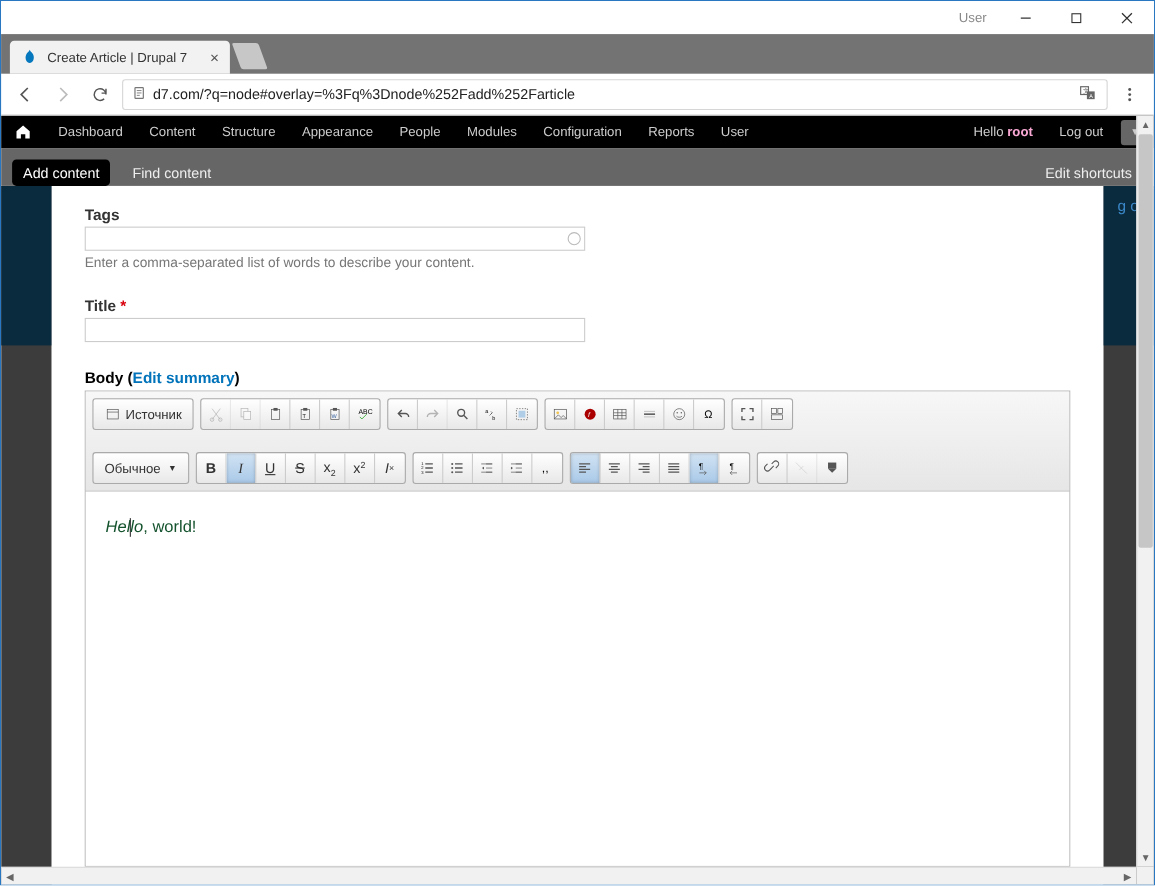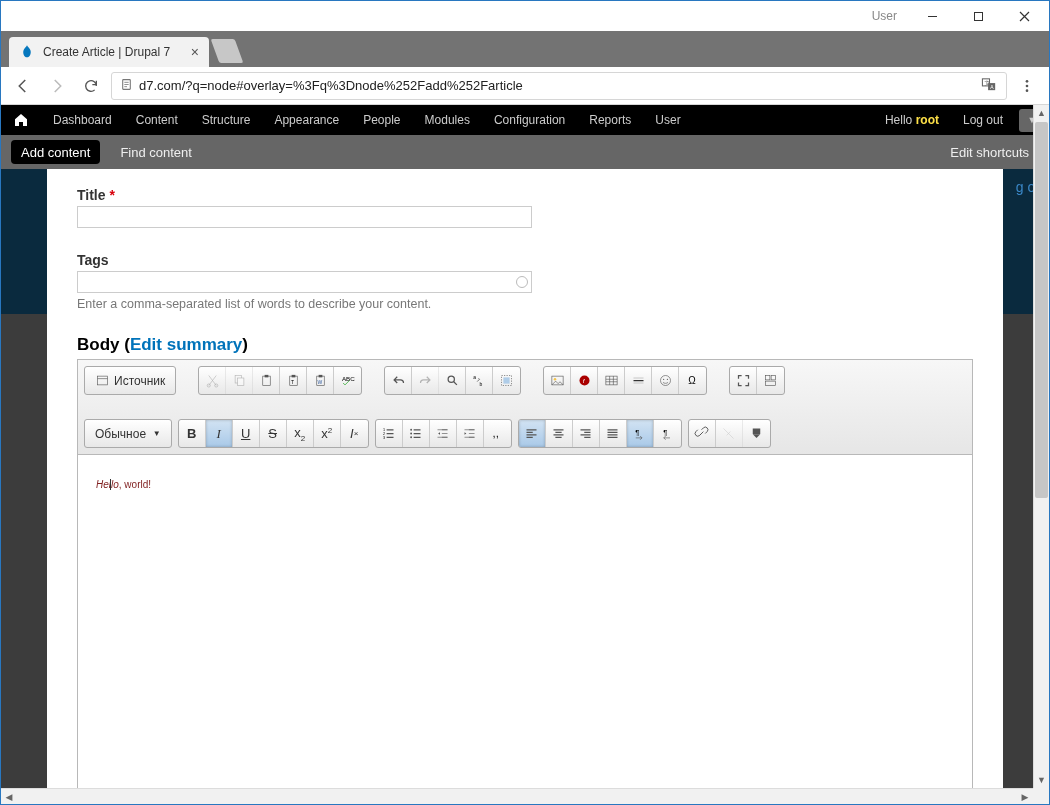--- a/index.html
+++ b/index.html
@@ -20,53 +20,53 @@
 .urlbox{flex:1;height:28px;border:1px solid #d6d6d6;border-radius:3px;display:flex;align-items:center;padding:0 8px;gap:6px;font-size:13px;color:#333}
 .urlbox .fileicon{color:#777;font-size:13px}
 .urlbox .url{flex:1;color:#222}
 .menuicon{width:28px;height:28px;display:flex;align-items:center;justify-content:center;color:#555}
 .viewport{flex:1;position:relative;overflow:hidden;background:#fff}
 .adminbar{height:30px;background:#000;display:flex;align-items:center;color:#ccc;font-size:12px;padding:0 0 0 0}
 .adminbar a{color:#ccc;padding:0 12px;height:30px;display:flex;align-items:center;text-decoration:none;cursor:pointer}
 .adminbar .homebtn{width:40px;justify-content:center}
 .adminbar-right{margin-left:auto;display:flex;align-items:center}
 .adminbar-right .hello{padding:0 12px}
-.adminbar-right .hello b{color:#fde047}
+.adminbar-right .hello b{color:#f9a8d4}
 .toggle{width:26px;height:23px;background:#666;margin:0 4px;border-radius:3px;display:flex;align-items:center;justify-content:center;color:#ccc;font-size:9px}
-.shortcutbar{height:34px;background:#666;display:flex;align-items:center;padding:0 10px;gap:10px;color:#eee;font-size:13px}
+.shortcutbar{height:34px;background:#666;display:flex;align-items:flex-end;padding:0 10px;gap:10px;color:#eee;font-size:13px}
 .shortcutbar .chip{height:24px;padding:0 10px;border-radius:4px;display:flex;align-items:center}
 .shortcutbar .chip.active{background:#000;color:#fff}
 .shortcutbar .right{margin-left:auto}
 .pagewrap{position:absolute;top:64px;left:0;right:0;bottom:0;overflow:auto}
 .dimleft,.dimright{position:absolute;top:0;bottom:0;width:46px;background:#3c3c3c}
 .dimleft{left:0}.dimright{right:0}
 .dimleft::before,.dimright::before{content:"";position:absolute;left:0;right:0;top:0;height:145px;background:#0a2a3e}
 .overlay{position:absolute;left:46px;right:46px;top:0;bottom:0;background:#fff;padding:18px 30px}
 .logout-ghost{position:absolute;right:0;top:10px;color:#3a87c7;font-size:14px;padding-right:2px}
 .field{margin-bottom:24px}
 .field-label{font-size:14px;font-weight:bold;color:#333;margin-bottom:3px}
 .req{color:#d8000c}
 .text-input{width:455px;height:22px;border:1px solid #ccc;padding:2px 4px;font-size:13px}
 .tagwrap{position:relative;width:455px}
 .tag-throbber{position:absolute;right:4px;top:50%;transform:translateY(-50%);width:12px;height:12px;border:1.5px solid #bbb;border-radius:50%}
 .hint{font-size:12.5px;color:#777;margin-top:4px}
-.bodylabel{font-size:17px;font-weight:bold}
+.bodylabel{font-size:14px;font-weight:bold}
 .editsum{color:#0073ba;font-weight:bold;cursor:pointer}
 .editor{border:1px solid #b8b8b8;margin-top:4px}
-.toolbar{background:linear-gradient(#f7f7f7,#e6e6e6);border-bottom:1px solid #b8b8b8;padding:6px;display:flex;flex-wrap:wrap;gap:22px;align-items:center}
+.toolbar{background:linear-gradient(#f7f7f7,#e6e6e6);border-bottom:1px solid #b8b8b8;padding:6px;display:flex;flex-wrap:wrap;gap:6px;align-items:center}
 .tgroup{display:flex;border:1px solid #aaa;border-radius:3px;overflow:hidden;background:linear-gradient(#fff,#e8e8e8)}
 .tbtn{width:27px;height:27px;display:flex;align-items:center;justify-content:center;border-right:1px solid #ccc;font-size:13px;color:#333;cursor:pointer}
 .tbtn:last-child{border-right:none}
 .tbtn.wide{width:auto;padding:0 10px;font-size:12px}
 .tbtn.src{font-size:12px;gap:4px}
 .tbtn.active{background:linear-gradient(#d2e3f3,#a9c9e8);box-shadow:inset 0 0 3px rgba(0,0,0,.25)}
 .tbtn.disabled{opacity:.4}
 .tbtn svg{width:15px;height:15px}
-.toolbar-row2{width:100%;display:flex;gap:6px;margin-top:2px;align-items:center}
-.editarea{height:340px;background:#fff;padding:24px 18px;font-family:Georgia,serif;font-size:10px;color:#7f1d1d}
+.toolbar-row2{width:100%;display:flex;gap:6px;margin-top:14px;align-items:center}
+.editarea{height:340px;background:#fff;padding:24px 18px;font-family:Georgia,serif;font-size:15px;color:#14532d}
 .editarea .it{font-style:italic}
 .caret{border-left:1px solid #333;margin-left:-1px}
 .bottom-scrollbar{position:absolute;bottom:0;left:0;right:16px;height:16px;background:#f1f1f1;border-top:1px solid #dcdcdc;display:flex;align-items:center}
 .bottom-scrollbar .arrow{width:16px;height:16px;display:flex;align-items:center;justify-content:center;color:#666;font-size:9px}
 .right-scrollbar{position:absolute;top:0;right:0;bottom:16px;width:16px;background:#f1f1f1;border-left:1px solid #dcdcdc;display:flex;flex-direction:column}
 .right-scrollbar .arrow{height:16px;display:flex;align-items:center;justify-content:center;color:#666;font-size:9px}
 .right-scrollbar .thumb{margin:1px;height:55%;background:#c6c6c6;border-radius:2px}
 .corner{position:absolute;right:0;bottom:0;width:16px;height:16px;background:#f1f1f1}
 </style>
 </head>
@@ -174,33 +174,33 @@
     </div>
 
     <div class="pagewrap">
       <div class="dimleft"></div>
       <div class="dimright">
         <span class="logout-ghost">g out</span>
       </div>
       <div class="overlay">
 
         <div class="field">
-          <div class="field-label"><span>Title</span> <span class="req">*</span></div>
-          <input class="text-input" type="text" style="">
-        </div>
-
-        <div class="field">
           <div class="field-label">Tags</div>
           <div class="tagwrap">
             <input class="text-input" type="text" style="width: 100%;">
             <span class="tag-throbber"></span>
           </div>
           <div class="hint">Enter a comma-separated list of words to describe your content.</div>
         </div>
 
+        <div class="field">
+          <div class="field-label"><span>Title</span> <span class="req">*</span></div>
+          <input class="text-input" type="text" style="">
+        </div>
+
         <div>
           <div class="bodylabel"><span>Body</span> (<span class="editsum">Edit summary</span>)</div>
           <div class="editor">
             <div class="toolbar">
               <div class="tgroup">
                   <div class="tbtn src wide">
                     <svg viewBox="0 0 24 24">
                       <rect x="4" y="5" width="16" height="14" fill="none" stroke="#555"></rect>
                       <path d="M4 9h16" stroke="#555"></path>
                     </svg>

